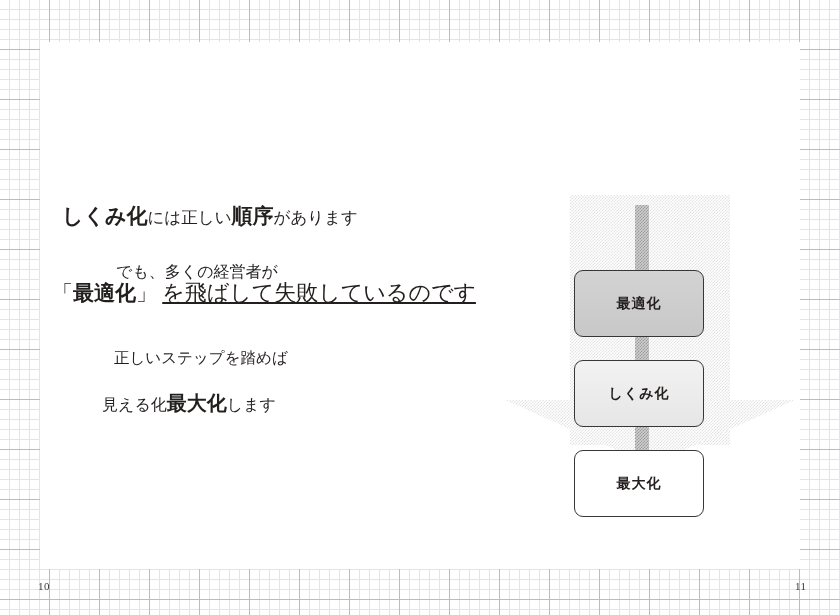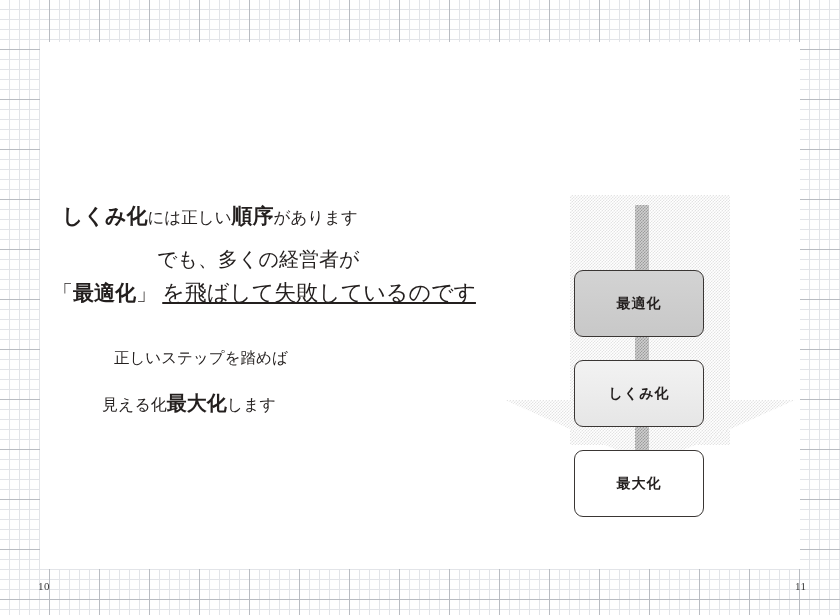--- a/index.html
+++ b/index.html
@@ -81,23 +81,22 @@
     top: 44px;
     font-size: 19px;
     margin-top: 8px;
   }
   #line-1 .t-em { font-size: 21px; }
   #line-1 .t-rg { font-size: 16.5px; }
 
   #line-2 {
     position: absolute;
     left: 76px;
-    top: 96px;
-    font-size: 20px;
-    margin-left: 41px;
+    top: 112px;
+    font-size: 16px;
   }
 
   #line-3 {
     position: absolute;
     left: 12px;
     top: 128px;
     font-size: 16.5px;
   }
   #line-3 .t-em { font-size: 21px; font-weight: bold; }
   #line-3 .t-bracket { font-size: 21px; font-weight: normal; }

